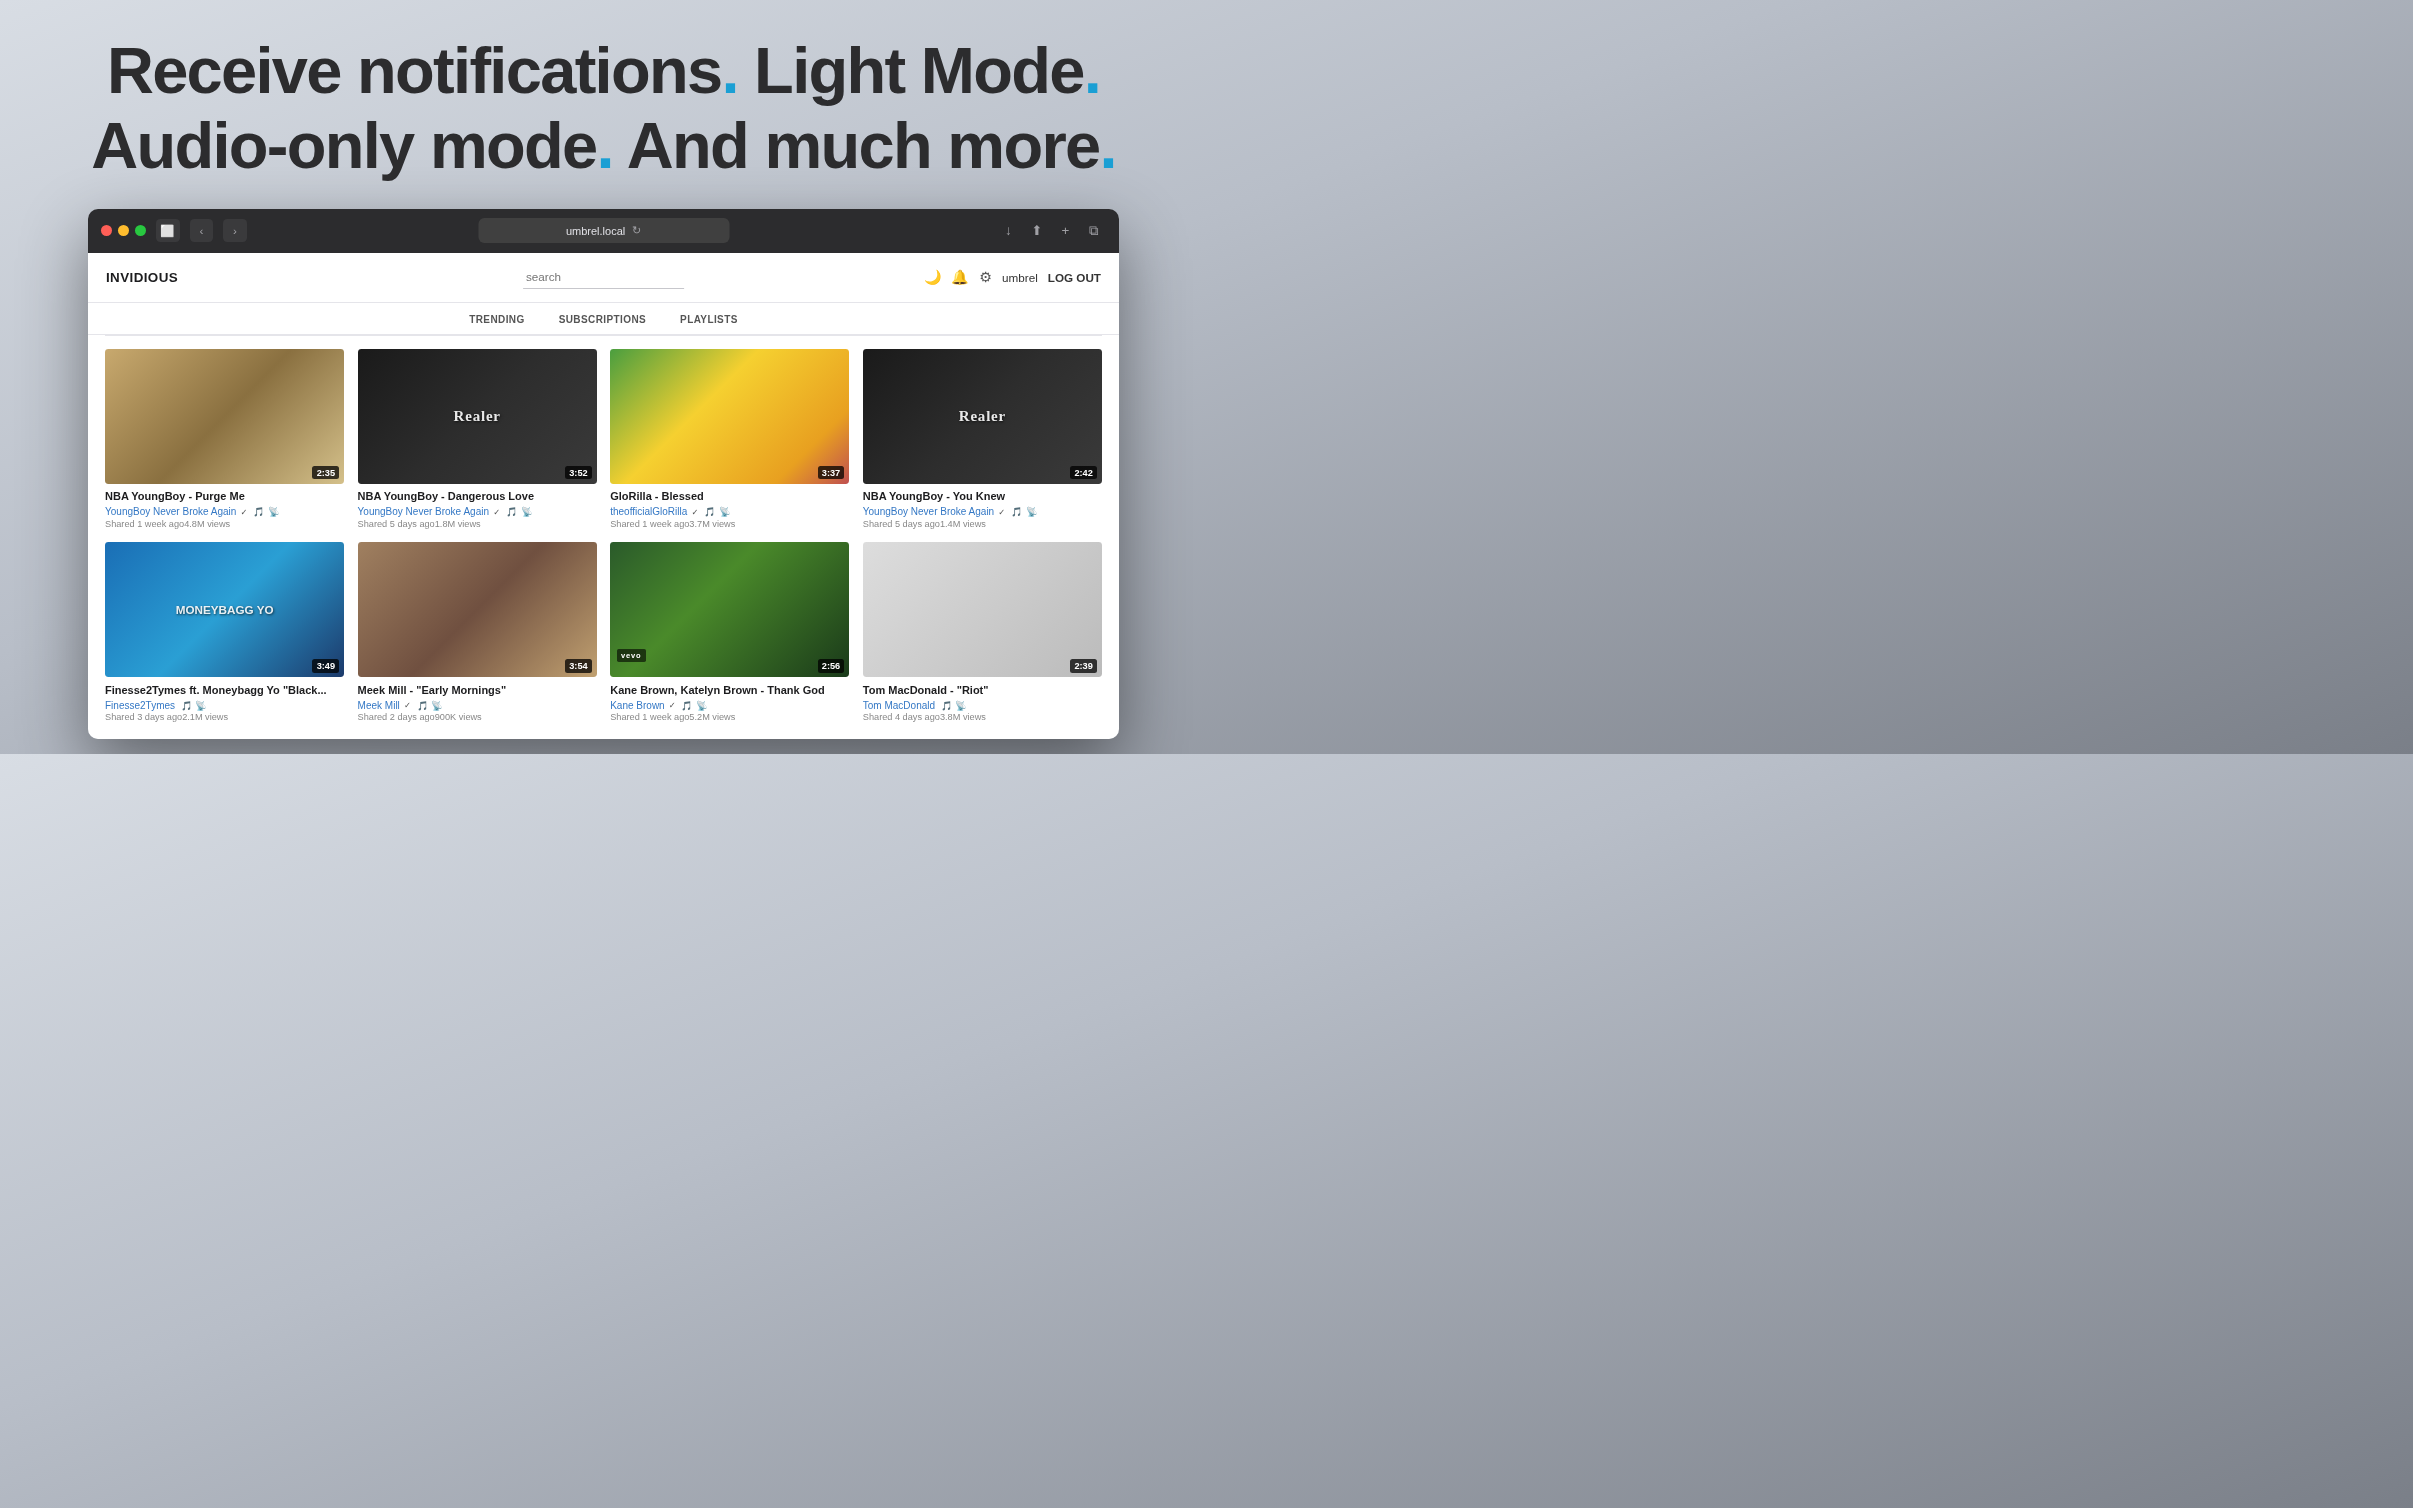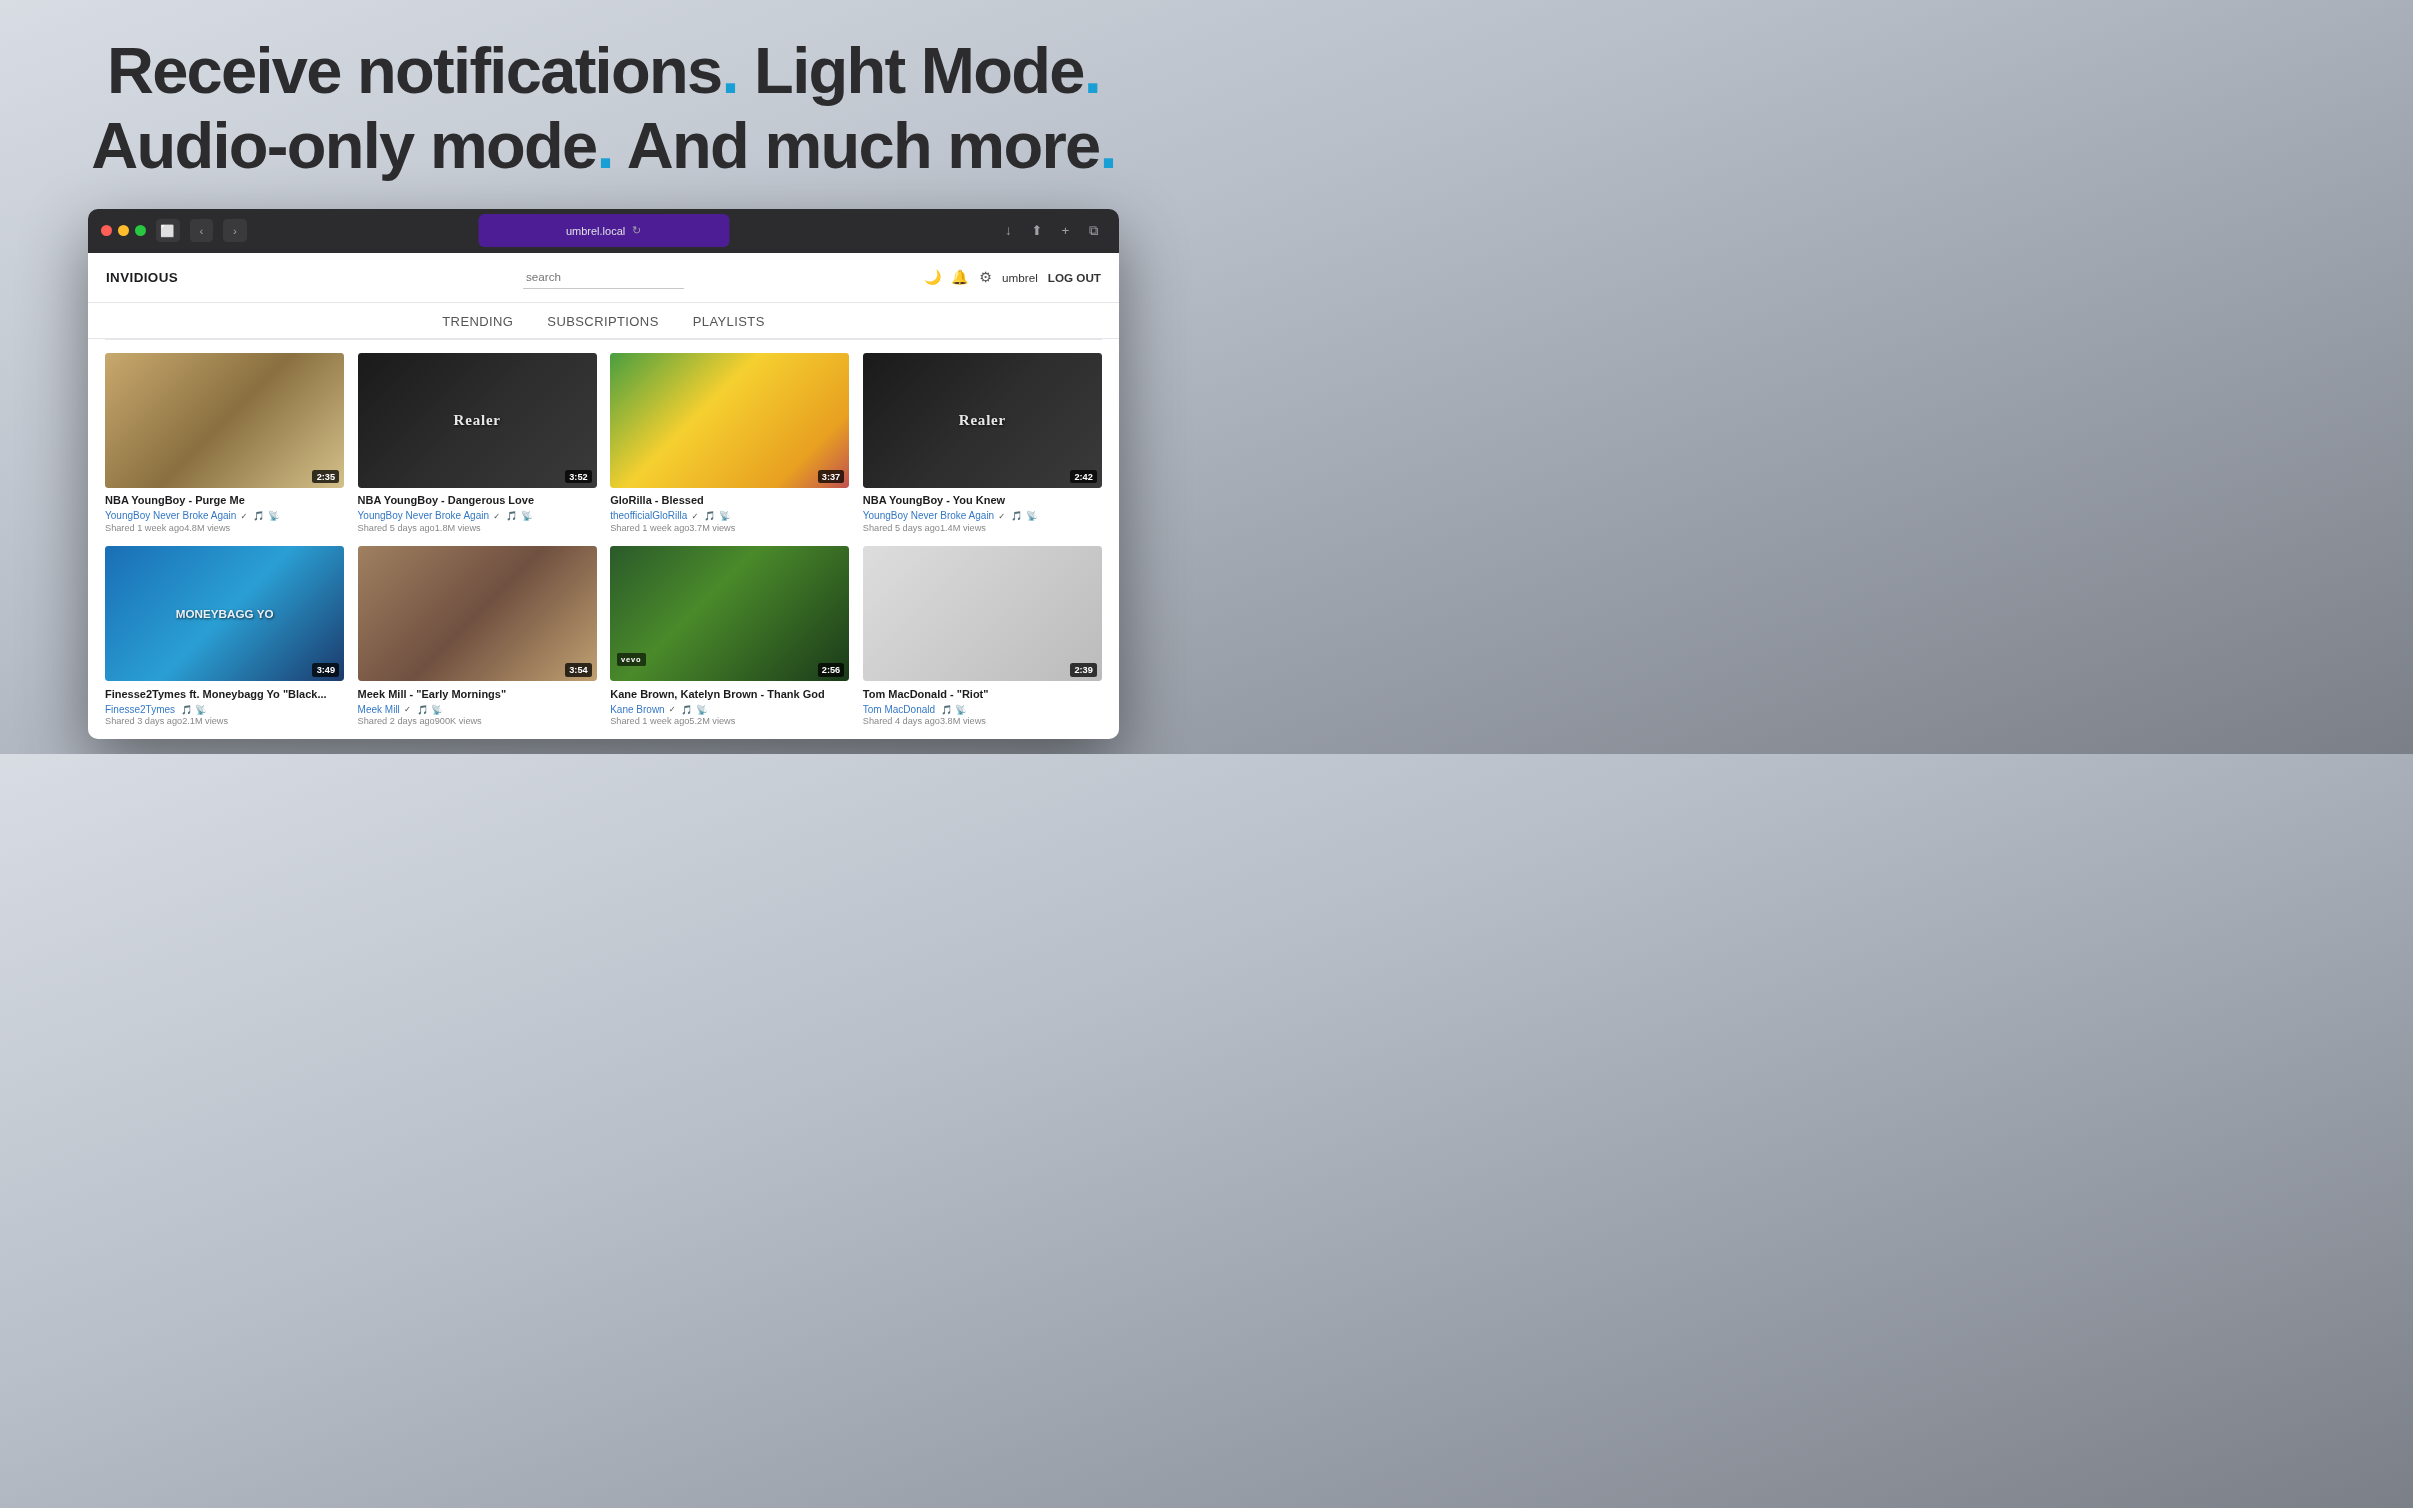--- a/index.html
+++ b/index.html
@@ -71,23 +71,23 @@
       justify-content: center;
       cursor: pointer;
       color: #a0a0a5;
       font-size: 11.7px;
     }
 
     .address-bar {
       flex: 1;
       max-width: 318px;
       margin: 0 auto;
-      background: #4c1d95;
+      background: #404040;
       border-radius: 5.9px;
-      height: 33px;
+      height: 25px;
       display: flex;
       align-items: center;
       justify-content: center;
       gap: 6.7px;
       position: absolute;
       left: 50%;
       transform: translateX(-50%);
       padding: 0 10px;
       min-width: 251px;
     }
@@ -181,22 +181,22 @@
 
     
     .sub-nav {
       display: flex;
       justify-content: center;
       gap: 34px;
       padding: 11.7px 0 0;
       border-bottom: 0.8px solid #e5e5ea;
     }
     .sub-nav-item {
-      font-size: 13px;
-      font-weight: 400;
+      font-size: 10px;
+      font-weight: 700;
       color: #555;
       letter-spacing: 0.4px;
       padding-bottom: 8.4px;
       cursor: pointer;
     }
 
     
     .category-filter {
       display: flex;
       justify-content: flex-end;

